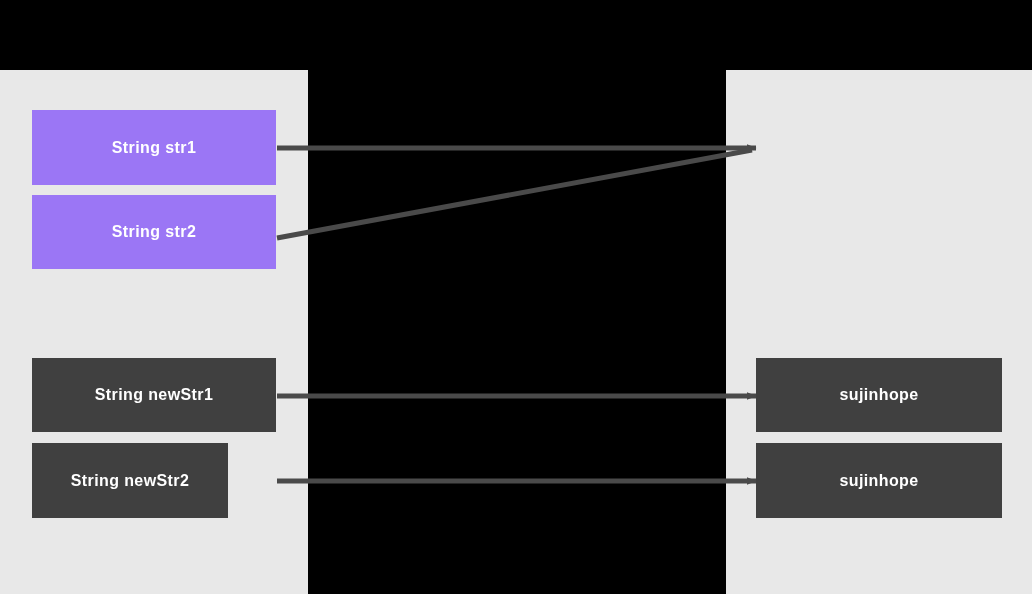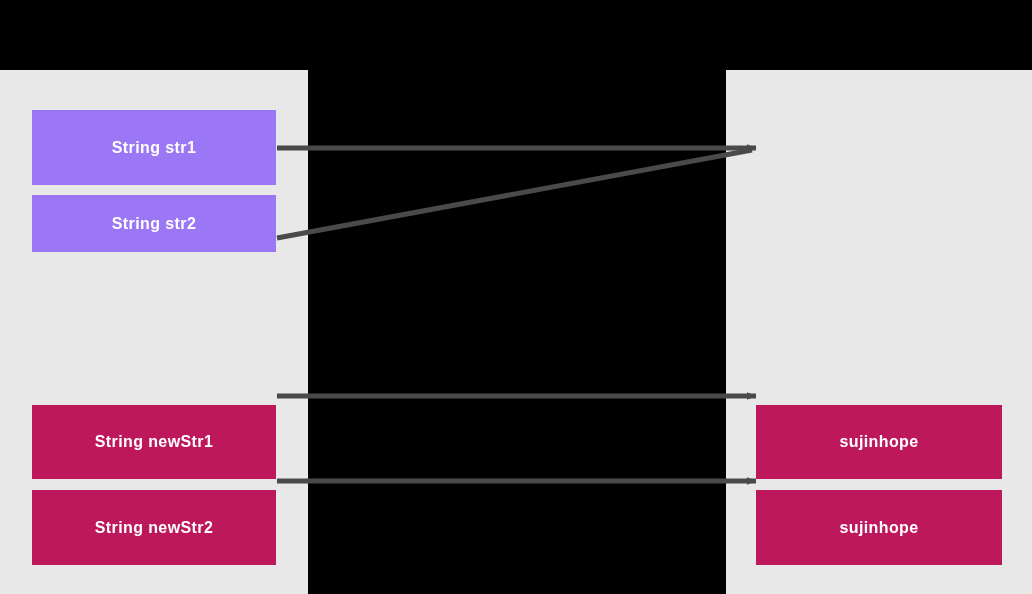--- a/index.html
+++ b/index.html
@@ -30,28 +30,28 @@
     display: flex;
     align-items: center;
     justify-content: center;
     color: #ffffff;
     font-size: 16px;
     font-weight: bold;
     letter-spacing: 0.4px;
     white-space: nowrap;
   }
   .box-purple { background: #9b76f5; }
-  .box-red    { background: #be185d; margin-top: 47px; }
+  .box-red    { background: #404040; }
 
   
   #box-str1      { left: 32px; top: 110px; width: 244px; height: 75px; }
-  #box-str2      { left: 32px; top: 195px; width: 244px; height: 57px; }
+  #box-str2      { left: 32px; top: 195px; width: 244px; height: 74px; }
   
   #box-newstr1   { left: 32px; top: 358px; width: 244px; height: 74px; }
-  #box-newstr2   { left: 32px; top: 443px; width: 244px; height: 75px; }
+  #box-newstr2   { left: 32px; top: 443px; width: 196px; height: 75px; }
   #box-heap1      { left: 756px; top: 358px; width: 246px; height: 74px; }
   #box-heap2      { left: 756px; top: 443px; width: 246px; height: 75px; }
 
   
   #arrow-layer {
     position: absolute;
     left: 0;
     top: 0;
     width: 1032px;
     height: 594px;

